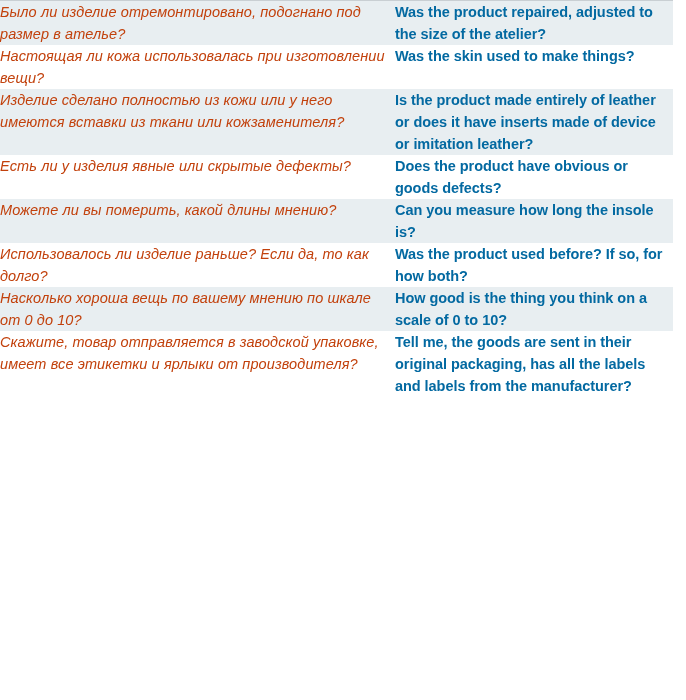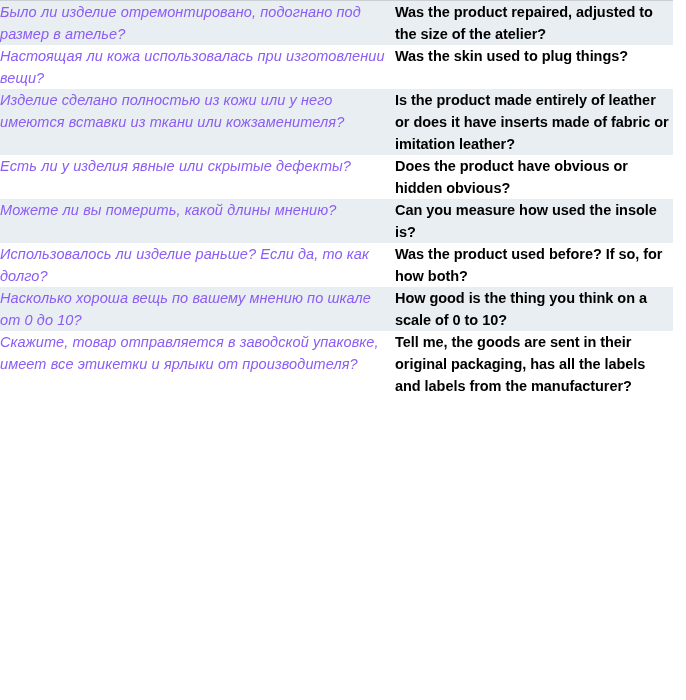--- a/index.html
+++ b/index.html
@@ -43,32 +43,32 @@
     padding: 11px 10px 12px 0px;
   }
 
   .ru-text {
     display: block;
     font-family: "Liberation Sans", sans-serif;
     font-style: italic;
     font-weight: normal;
     font-size: 14.5px;
     line-height: 22px;
-    color: #8b5cf6;
+    color: #c2410c;
     letter-spacing: 0.1px;
   }
 
   .en-text {
     display: block;
     font-family: "Liberation Sans", sans-serif;
     font-style: normal;
     font-weight: bold;
     font-size: 14.5px;
     line-height: 22px;
-    color: #000000;
+    color: #0369a1;
     letter-spacing: -0.05px;
   }
 </style>
 </head>
 <body>
 
 <table id="qa-table">
   <tbody>
       <tr class="row-striped">
         <td class="cell-ru">
@@ -76,45 +76,45 @@
         </td>
         <td class="cell-en">
           <span class="en-text">Was the product repaired, adjusted to the size of the atelier?</span>
         </td>
       </tr>
       <tr class="row-plain">
         <td class="cell-ru">
           <span class="ru-text">Настоящая ли кожа использовалась при изготовлении вещи?</span>
         </td>
         <td class="cell-en">
-          <span class="en-text">Was the skin used to plug things?</span>
+          <span class="en-text">Was the skin used to make things?</span>
         </td>
       </tr>
       <tr class="row-striped">
         <td class="cell-ru">
           <span class="ru-text">Изделие сделано полностью из кожи или у него имеются вставки из ткани или кожзаменителя?</span>
         </td>
         <td class="cell-en">
-          <span class="en-text">Is the product made entirely of leather or does it have inserts made of fabric or imitation leather?</span>
+          <span class="en-text">Is the product made entirely of leather or does it have inserts made of device or imitation leather?</span>
         </td>
       </tr>
       <tr class="row-plain">
         <td class="cell-ru">
           <span class="ru-text">Есть ли у изделия явные или скрытые дефекты?</span>
         </td>
         <td class="cell-en">
-          <span class="en-text">Does the product have obvious or hidden obvious?</span>
+          <span class="en-text">Does the product have obvious or goods defects?</span>
         </td>
       </tr>
       <tr class="row-striped">
         <td class="cell-ru">
           <span class="ru-text">Можете ли вы померить, какой длины мнению?</span>
         </td>
         <td class="cell-en">
-          <span class="en-text">Can you measure how used the insole is?</span>
+          <span class="en-text">Can you measure how long the insole is?</span>
         </td>
       </tr>
       <tr class="row-plain">
         <td class="cell-ru">
           <span class="ru-text">Использовалось ли изделие раньше? Если да, то как долго?</span>
         </td>
         <td class="cell-en">
           <span class="en-text">Was the product used before? If so, for how both?</span>
         </td>
       </tr>

